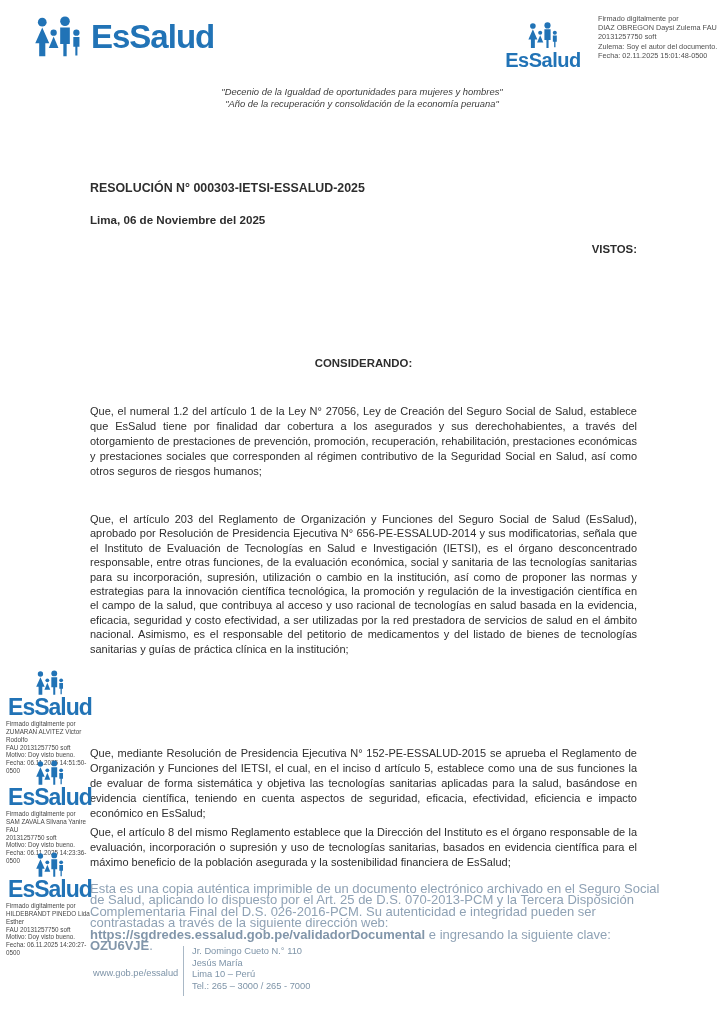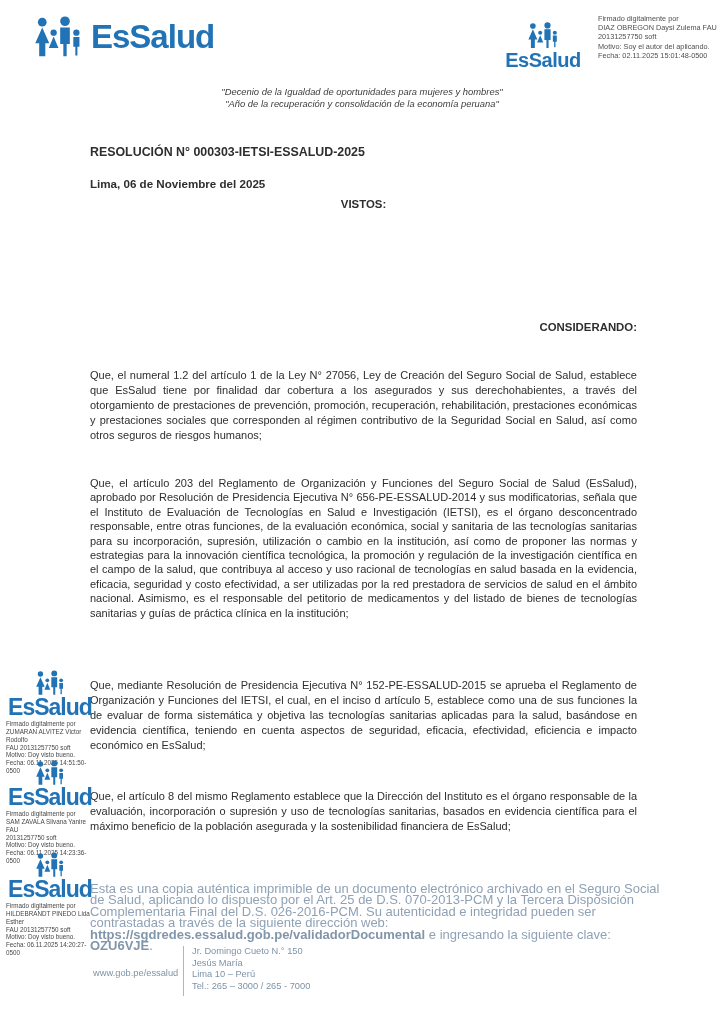--- a/index.html
+++ b/index.html
@@ -21,30 +21,30 @@
   .logo-top-right { position:absolute; left:504px; top:22px; width:78px; }
   .logo-top-right .wordmark { font-size:20px; }
   
   .sig-top { position:absolute; left:598px; top:14px; width:124px;
     font-size:7.3px; line-height:9.2px; color:#4f4f4f; }
   
   .quotes { position:absolute; left:0; top:86px; width:724px; text-align:center;
     font-style:italic; font-size:9.4px; line-height:11.5px; color:#3c3c3c; }
   
   .btxt { position:absolute; left:90px; width:547px; font-size:11px;
-    line-height:15px; text-align:justify; color:#2e2e2e; }
+    line-height:15px; text-align:justify; color:#2e2e2e;margin-top:36px; }
   .bold { font-weight:700; }
   .title { top:145px; font-size:12.4px; text-align:left; }
   .dateline { top:176px; font-size:11.6px; text-align:left; }
-  .h-vistos { top:197px; font-size:11.4px; text-align:center; }
+  .h-vistos { top:206px; font-size:11.4px; text-align:right; }
   .t-vistos { top:243px; }
-  .h-consid { top:320px; font-size:11.4px; text-align:right; }
+  .h-consid { top:320px; font-size:11.4px; text-align:center; }
   .p1 { top:368px; }
   .p2 { top:476px; line-height:14.4px; }
-  .p3 { top:678px; }
+  .p3 { top:710px; }
   .p4 { top:789px; }
   
   .stamp { position:absolute; left:6px; width:92px; }
   .stamp .logo-stack { width:88px; }
   .stamp .wordmark { font-size:23px; letter-spacing:-1px; line-height:1.02; }
   .stamp-lines { font-size:6.3px; line-height:7.7px; color:#474747; margin-top:1px; }
   .stamp1 { top:670px; } .stamp2 { top:760px; } .stamp3 { top:852px; }
   
   .legal { position:absolute; left:90px; top:883px; width:574px;
     font-size:13px; line-height:11.4px; color:#8fa2b5; }
@@ -93,21 +93,21 @@
         </g>
       </svg>
     </span>
     <span class="wordmark">EsSalud</span>
   </div>
 
   <div class="sig-top">
     <div>Firmado digitalmente por</div>
     <div>DIAZ OBREGON Daysi Zulema FAU</div>
     <div>20131257750 soft</div>
-    <div>Motivo: Soy el autor del aplicando.</div>
+    <div>Zulema: Soy el autor del documento.</div>
     <div>Fecha: 02.11.2025 15:01:48-0500</div>
   </div>
 
   <div class="quotes">
     <div>"Decenio de la Igualdad de oportunidades para mujeres y hombres"</div>
     <div>"Año de la recuperación y consolidación de la economía peruana"</div>
   </div>
 
   <div class="btxt title bold">RESOLUCIÓN N° 000303-IETSI-ESSALUD-2025</div>
   <div class="btxt dateline bold">Lima, 06 de Noviembre del 2025</div>
@@ -200,19 +200,19 @@
       <div>Motivo: Doy visto bueno.</div>
       <div>Fecha: 06.11.2025 14:20:27-0500</div>
     </div>
   </div>
 
   <div class="legal"><span>Esta es una copia auténtica imprimible de un documento electrónico archivado en el Seguro Social de Salud, aplicando lo dispuesto por el Art. 25 de D.S. 070-2013-PCM y la Tercera Disposición Complementaria Final del D.S. 026-2016-PCM. Su autenticidad e integridad pueden ser contrastadas a través de la siguiente dirección web: </span><b>https://sgdredes.essalud.gob.pe/validadorDocumental</b><span> e ingresando la siguiente clave: </span><b>OZU6VJE</b><span>.</span></div>
 
   <div class="site">www.gob.pe/essalud</div>
   <div class="fdivider"></div>
   <div class="address">
-    <div>Jr. Domingo Cueto N.° 150</div>
+    <div>Jr. Domingo Cueto N.° 110</div>
     <div>Jesús María</div>
     <div>Lima 10 – Perú</div>
     <div>Tel.: 265 – 3000 / 265 - 7000</div>
   </div>
 
 </div>
 
 </body></html>

